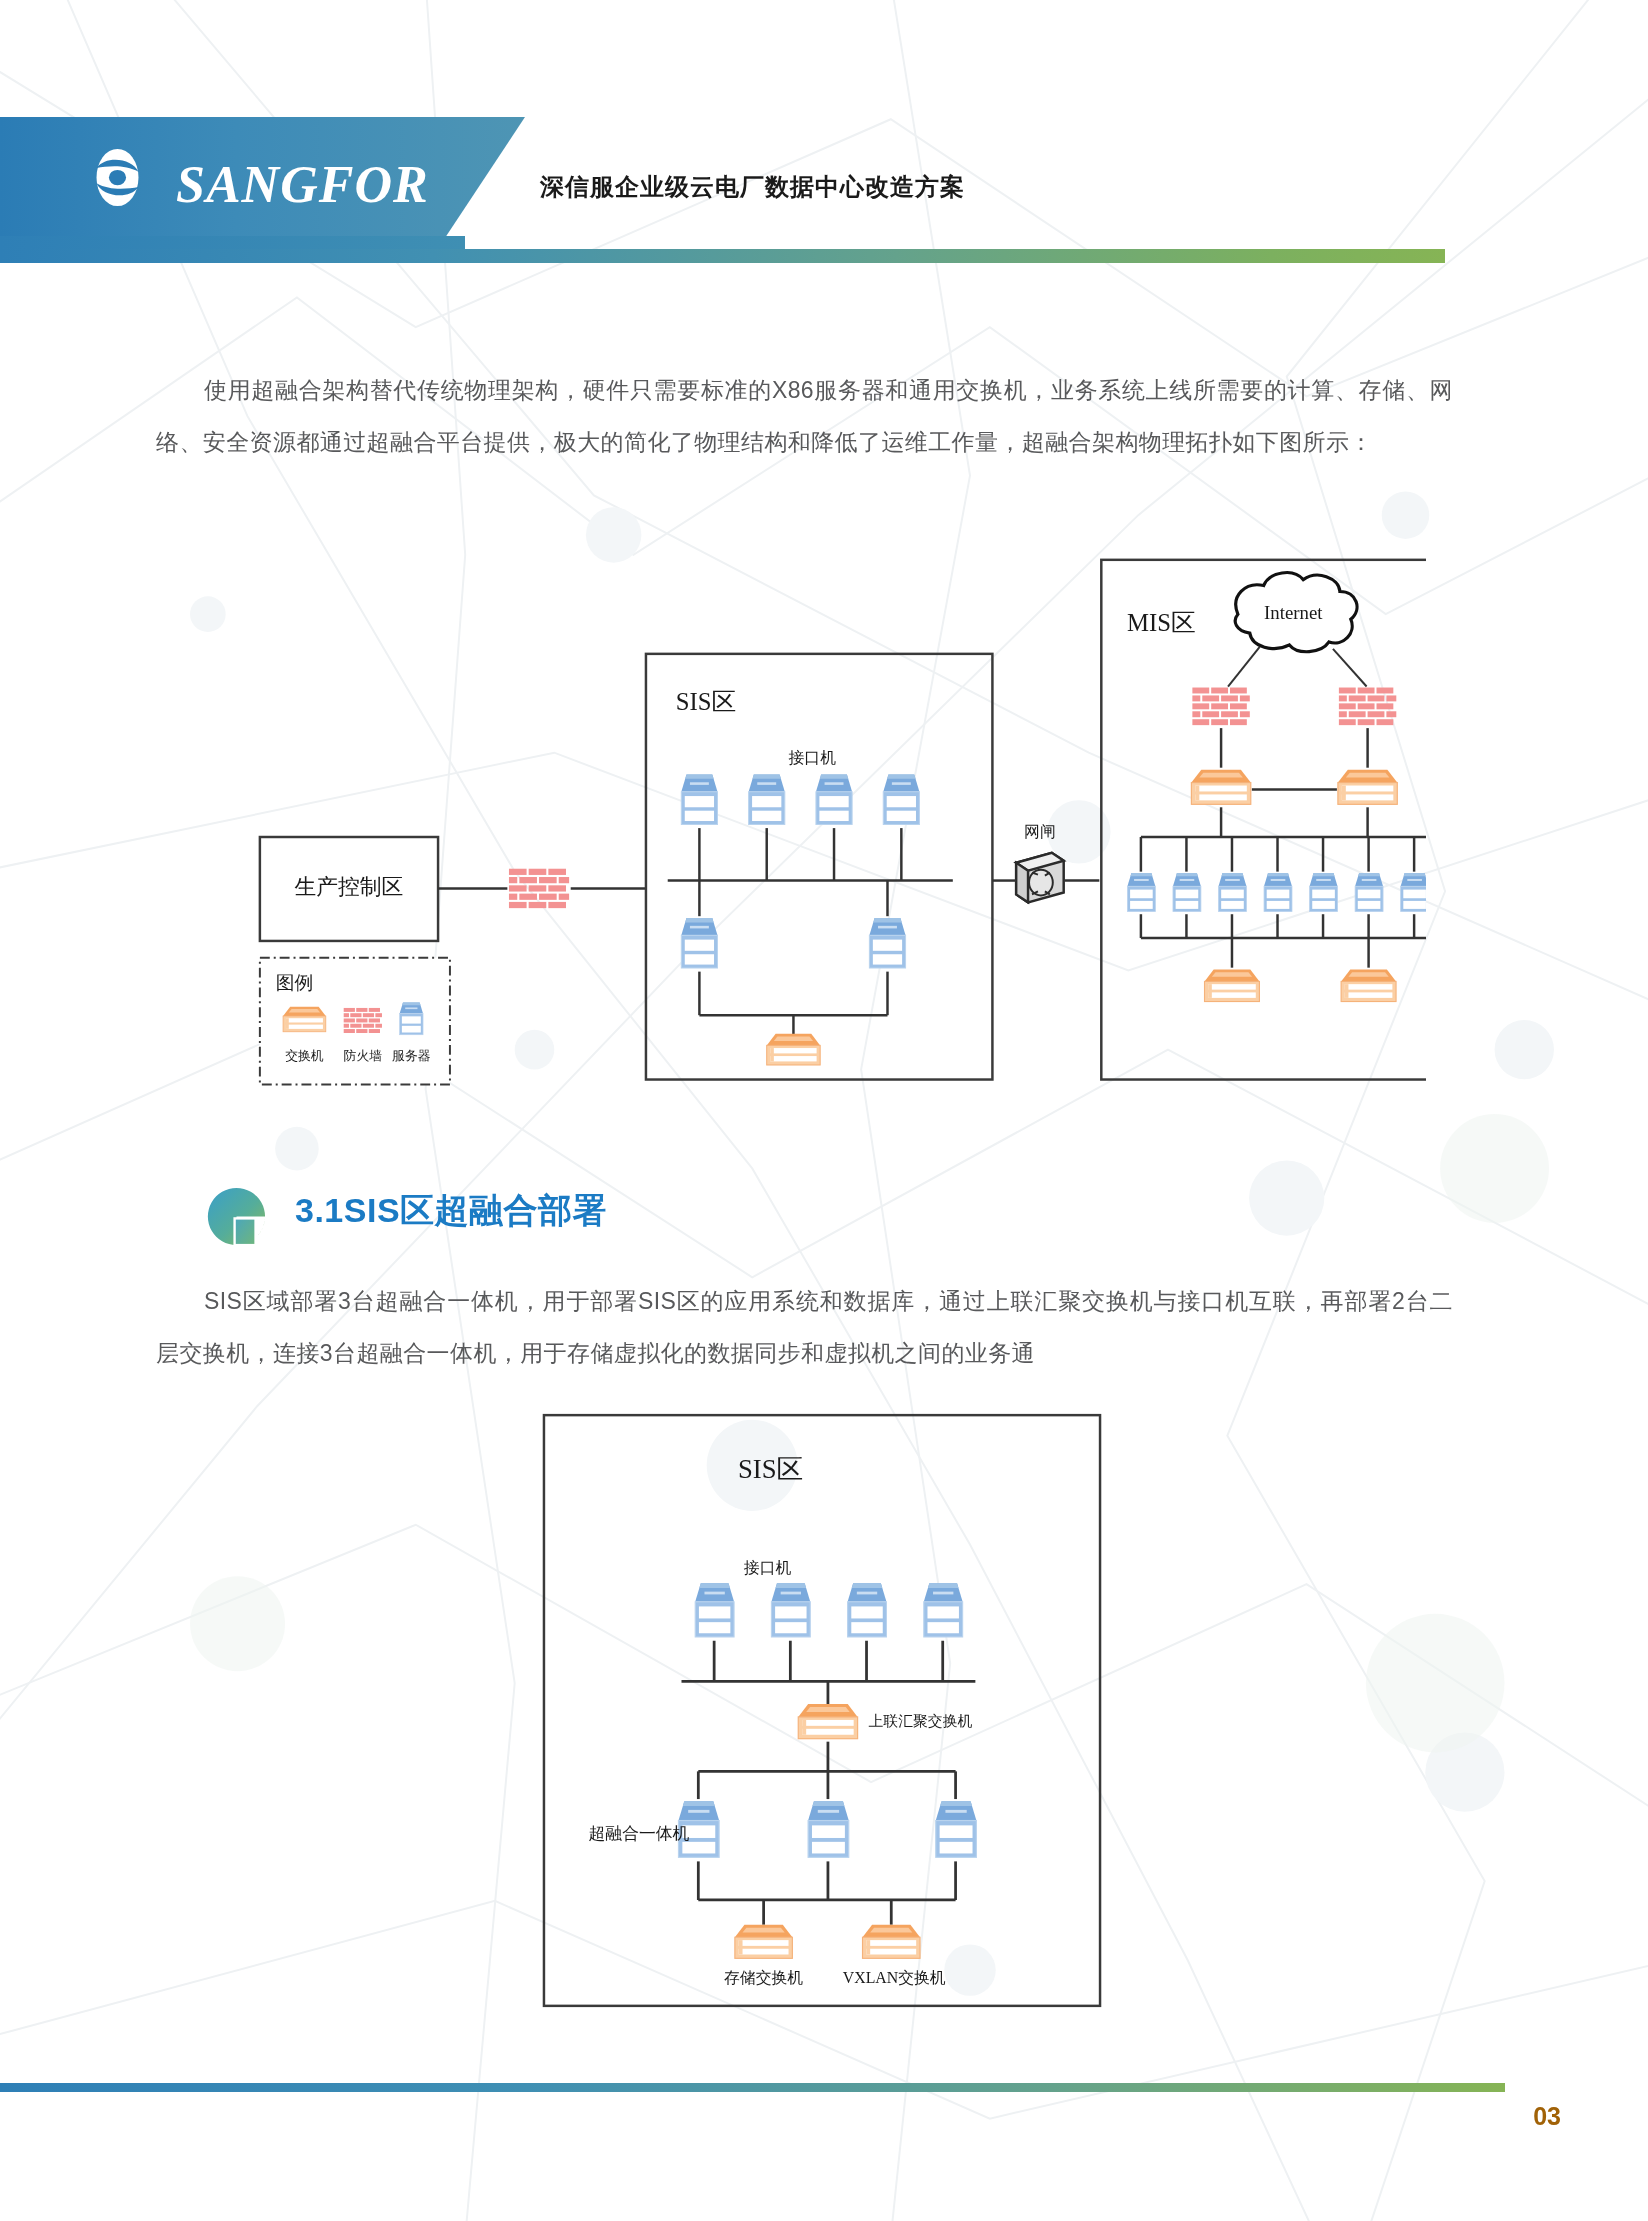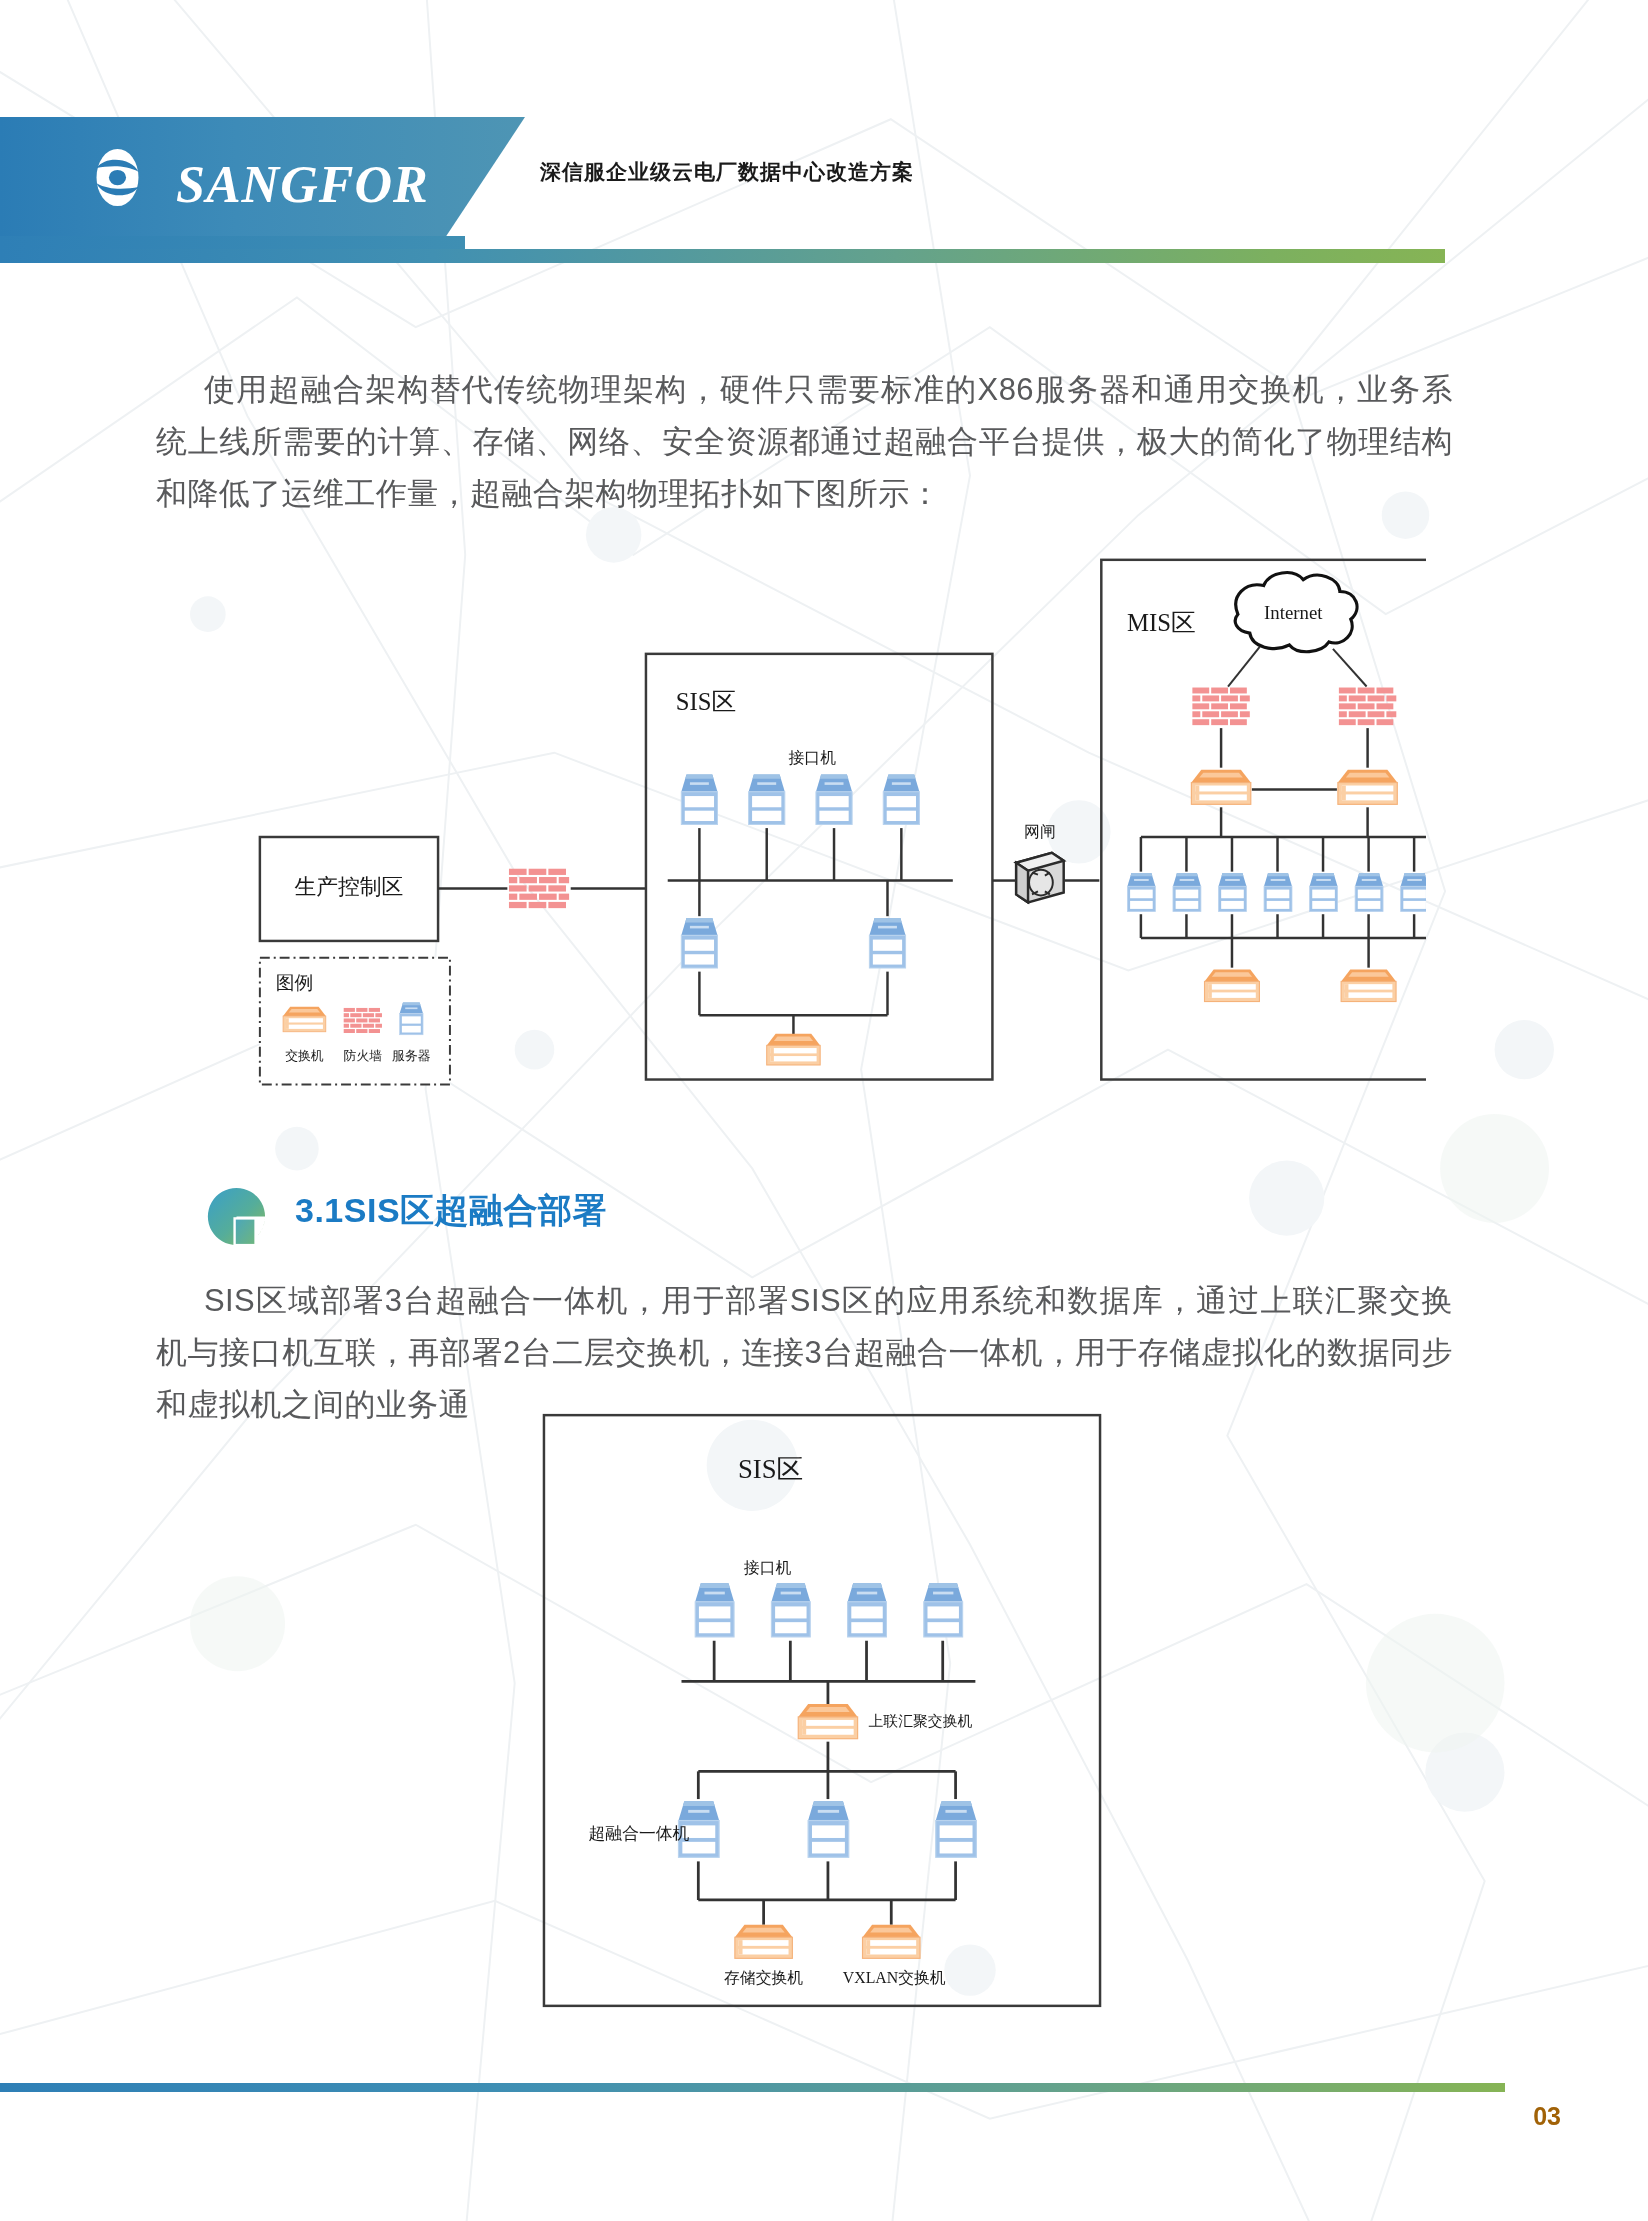--- a/index.html
+++ b/index.html
@@ -22,42 +22,42 @@
     clip-path: polygon(0 0, 100% 0, 85% 100%, 0 100%);
   }
   .logo-mark { position: absolute; left: 87px; top: 30px; width: 61px; height: 61px; }
   .logo-text {
     position: absolute; left: 176px; top: 38px;
     font-family: Liberation Serif, serif;
     font-weight: bold; font-style: italic;
     font-size: 52px; letter-spacing: 1px; color: #ffffff;
   }
   .header-title {
-    position: absolute; left: 540px; top: 41px;
-    font-size: 21px; font-weight: bold; color: #1a1a1a;
+    position: absolute; left: 540px; top: 54px;
+    font-size: 24px; font-weight: bold; color: #1a1a1a;
     letter-spacing: 1px;
     font-family: "Liberation Sans", sans-serif;
   }
   .header-rule {
     position: absolute; left: 0; top: 249px; width: 1445px; height: 14px;
     background: linear-gradient(90deg, #2e7fb6 0%, #4190b2 30%, #64a28c 62%, #7cb05f 88%, #86b455 100%);
     z-index: 3;
   }
   .header-rule-notch {
     position: absolute; left: 0; top: 236px; width: 465px; height: 14px;
     background: linear-gradient(90deg, #2e7fb6 0%, #3f8fb3 100%);
     clip-path: polygon(0 0, 100% 0, 100% 100%, 0 100%);
     z-index: 3;
   }
 
   
   .para {
     position: absolute; z-index: 4;
     color: #58595b;
-    font-size: 31px;
+    font-size: 23px;
     line-height: 52px;
     letter-spacing: 0.4px;
     font-family: "Liberation Sans", sans-serif;
     text-align: justify;
   }
   .para.p1 { left: 156px; top: 364px; width: 1297px; text-indent: 48px; }
   .para.p2 { left: 156px; top: 1275px; width: 1297px; text-indent: 48px; }
 
   
   .sec-head { position: absolute; left: 206px; top: 1184px; z-index: 4; }

